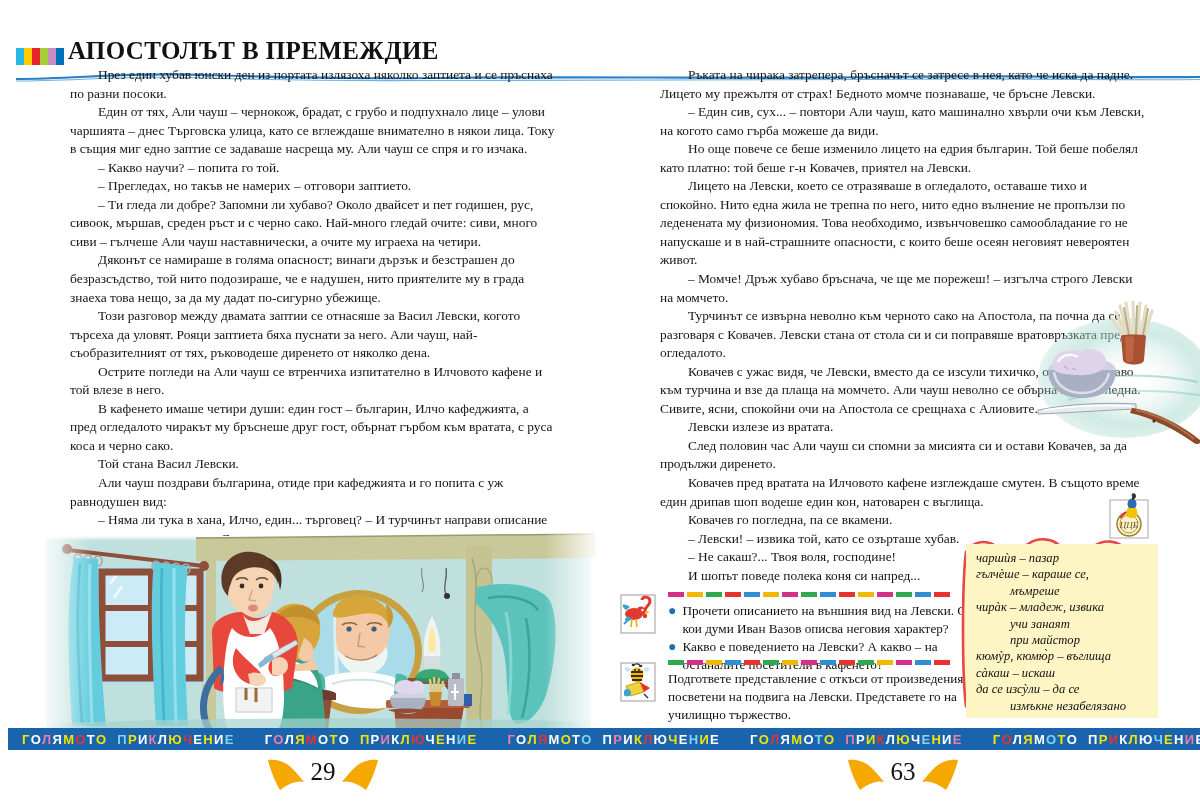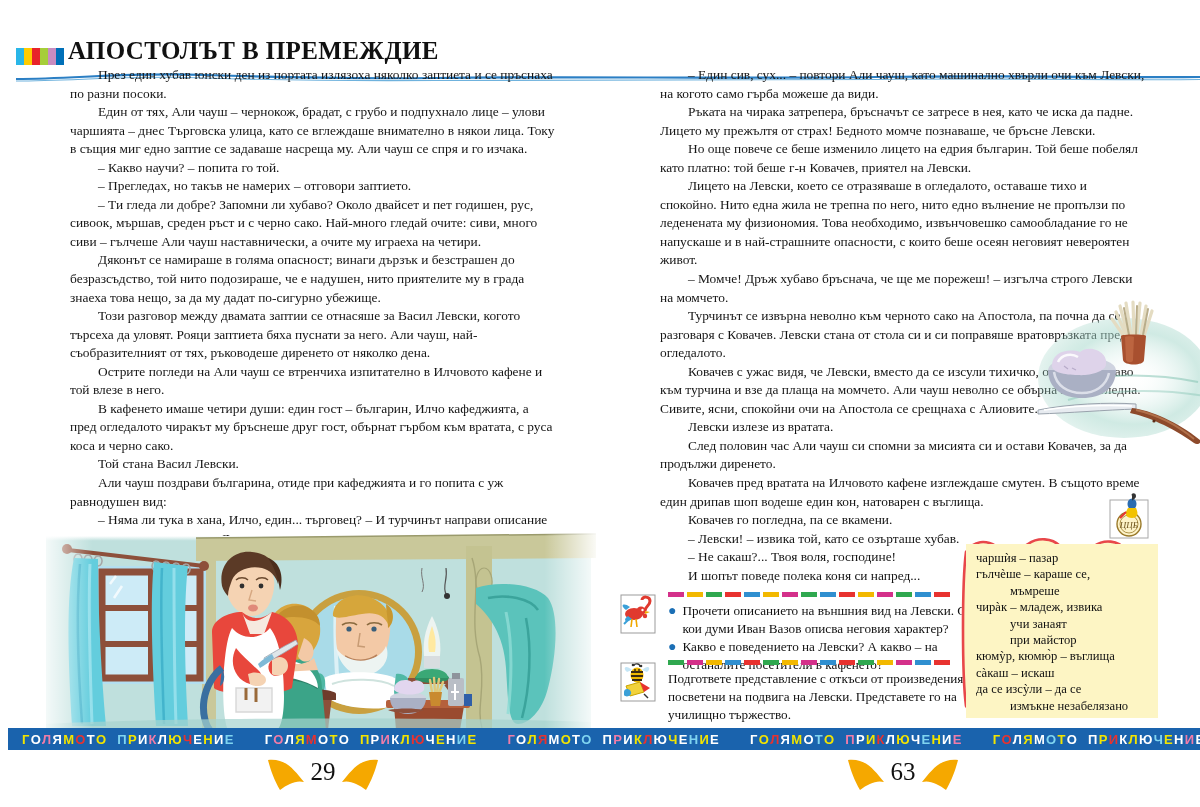--- a/index.html
+++ b/index.html
@@ -58,21 +58,21 @@
   
   .vocab{
     position:absolute;left:952px;top:536px;width:194px;height:186px;
   }
   .vocab-inner{
     position:absolute;left:6px;top:8px;width:176px;height:168px;
     background:#fdf5c4;
     font-size:12.6px;line-height:16.4px;color:#111;
     padding:6px 6px 0 10px;
   }
-  .vocab-inner div{white-space:nowrap;}
+  .vocab-inner div{white-space:nowrap;font-style:italic;}
   .vocab-inner div.hang{padding-left:34px;}
 
   
   .seal{position:absolute;left:1098px;top:492px;width:46px;height:48px;}
 
   
   .footer-band{position:absolute;left:0;top:728px;width:1200px;height:22px;background:#1a63ad;overflow:hidden;}
   .footer-band .strip{display:flex;align-items:center;height:22px;white-space:nowrap;padding-left:14px;}
   .fw{font-family:"Liberation Sans", sans-serif;font-weight:bold;font-size:13px;letter-spacing:1.3px;margin-right:30px;}
   .fw span{display:inline-block;}
@@ -114,22 +114,22 @@
     <p class="ind">Този разговор между двамата заптии се отнасяше за Васил Левски, когото търсеха да уловят. Рояци заптиета бяха пуснати за него. Али чауш, най-съобразителният от тях, ръководеше диренето от няколко дена.</p>
     <p class="ind">Острите погледи на Али чауш се втренчиха изпитателно в Илчовото кафене и той влезе в него.</p>
     <p class="ind">В кафенето имаше четири души: един гост – българин, Илчо кафеджията, а пред огледалото чиракът му бръснеше друг гост, обърнат гърбом към вратата, с руса коса и черно сако.</p>
     <p class="ind">Той стана Васил Левски.</p>
     <p class="ind">Али чауш поздрави българина, отиде при кафеджията и го попита с уж равнодушен вид:</p>
     <p class="ind">– Няма ли тука в хана, Илчо, един... търговец? – И турчинът направи описание на лицето и на дрехите на Дякона.</p>
     <p class="ind">– Не знам, Али чауш, аз в хана се не меся – отговори кафеджията и продължаваше занимението си спокойно, защото той не познаваше Левски.</p>
   </div>
 
   <div class="col col-right">
+    <p class="ind">Ръката на чирака затрепера, бръсначът се затресе в нея, като че иска да падне. Лицето му прежълтя от страх! Бедното момче познаваше, че бръсне Левски.</p>
     <p class="ind">– Един сив, сух... – повтори Али чауш, като машинално хвърли очи към Левски, на когото само гърба можеше да види.</p>
-    <p class="ind">Ръката на чирака затрепера, бръсначът се затресе в нея, като че иска да падне. Лицето му прежълтя от страх! Бедното момче познаваше, че бръсне Левски.</p>
     <p class="ind">Но още повече се беше изменило лицето на едрия българин. Той беше побелял като платно: той беше г-н Ковачев, приятел на Левски.</p>
     <p class="ind">Лицето на Левски, което се отразяваше в огледалото, оставаше тихо и спокойно. Нито една жила не трепна по него, нито едно вълнение не пропълзи по леденената му физиономия. Това необходимо, извънчовешко самообладание го не напускаше и в най-страшните опасности, с които беше осеян неговият невероятен живот.</p>
     <p class="ind">– Момче! Дръж хубаво бръснача, че ще ме порежеш! – изгълча строго Левски на момчето.</p>
     <p class="ind">Турчинът се извърна неволно към черното сако на Апостола, па почна да се разговаря с Ковачев. Левски стана от стола си и си поправяше вратовръзката пред огледалото.</p>
     <p class="ind">Ковачев с ужас видя, че Левски, вместо да се изсули тихичко, обърна се право към турчина и взе да плаща на момчето. Али чауш неволно се обърна и го погледна. Сивите, ясни, спокойни очи на Апостола се срещнаха с Алиовите.</p>
     <p class="ind">Левски излезе из вратата.</p>
     <p class="ind">След половин час Али чауш си спомни за мисията си и остави Ковачев, за да продължи диренето.</p>
     <p class="ind">Ковачев пред вратата на Илчовото кафене изглеждаше смутен. В същото време един дрипав шоп водеше един кон, натоварен с въглища.</p>
     <p class="ind">Ковачев го погледна, па се вкамени.</p>
     <p class="ind">– Левски! – извика той, като се озърташе хубав.</p>

